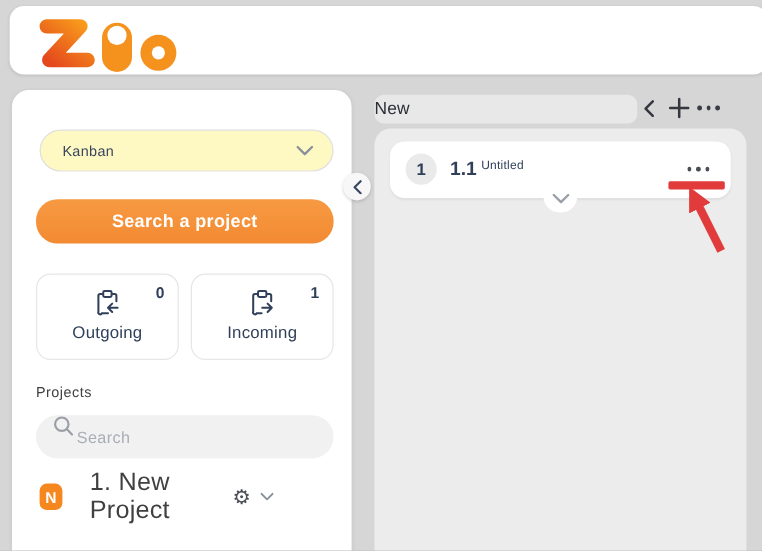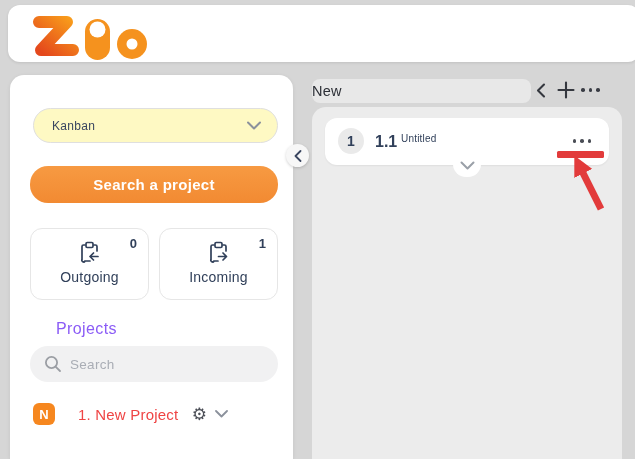--- a/index.html
+++ b/index.html
@@ -46,44 +46,44 @@
     border-radius:12px; position:relative; cursor:pointer;
   }
   .counter-count {
     position:absolute; top:7px; right:11px;
     font-size:13px; font-weight:600; color:#31405a;
   }
   .counter-icon { display:block; margin:10px auto 0; }
   .counter-label { text-align:center; font-size:14px; color:#31405a; letter-spacing:.2px; margin-top:3px; }
 
   .projects-heading {
-    position:absolute; left:46px; top:245px;
-    font-size:16px; color:#8b5cf6; letter-spacing:.4px;
+    position:absolute; left:20px; top:245px;
+    font-size:12px; color:#404040; letter-spacing:.4px;
   }
   .search-box {
     position:absolute; left:20px; top:271px; width:248px; height:36px;
     background:#f1f1f2; border-radius:18px;
-    display:flex; align-items:center; padding-left:14px; gap:8px;
+    display:flex; padding-left:14px; gap:2px;
   }
   .search-input {
     border:none; background:transparent; outline:none; flex:1;
     font-size:13.5px; color:#5a5f68; font-family:inherit; letter-spacing:.3px;
   }
   .search-input::placeholder { color:#a9adb5; }
 
   .project-row {
     position:absolute; left:23px; top:326px; width:195px; height:26px;
     display:flex; align-items:center; cursor:pointer;
   }
   .project-badge {
     width:22px; height:22px; border-radius:6px; background:#f6871f;
     color:#fff; font-size:13px; font-weight:700;
     display:flex; align-items:center; justify-content:center;
   }
-  .project-name { margin-left:23px; font-size:15px; color:#ef4444; font-weight:500; letter-spacing:.2px; }
+  .project-name { margin-left:23px; font-size:21px; color:#404040; font-weight:500; letter-spacing:.2px; }
   .gear { margin-left:auto; font-size:17px; color:#4c4f57; line-height:1; cursor:pointer; }
   .project-chevron { margin-left:8px; cursor:pointer; }
 
   
   .collapse-btn {
     position:absolute; left:286px; top:144px; width:23px; height:23px;
     border-radius:50%; background:#f7f7f7;
     box-shadow:0 1px 3px rgba(0,0,0,.18);
     display:flex; align-items:center; justify-content:center; cursor:pointer; z-index:3;
   }

